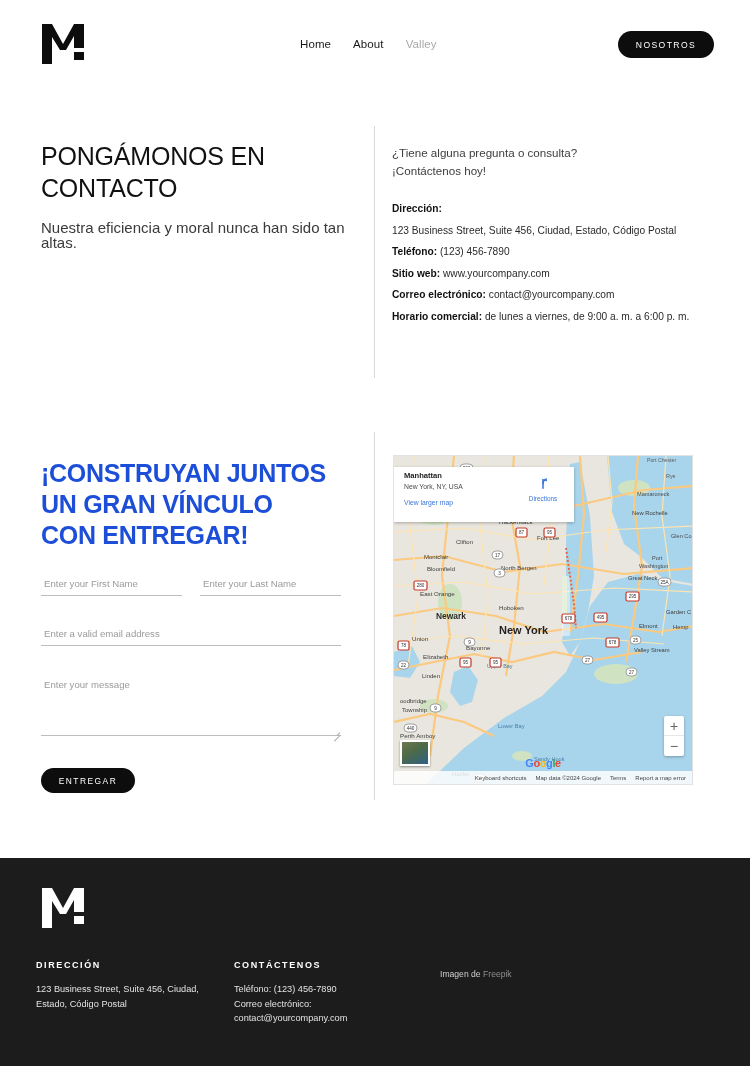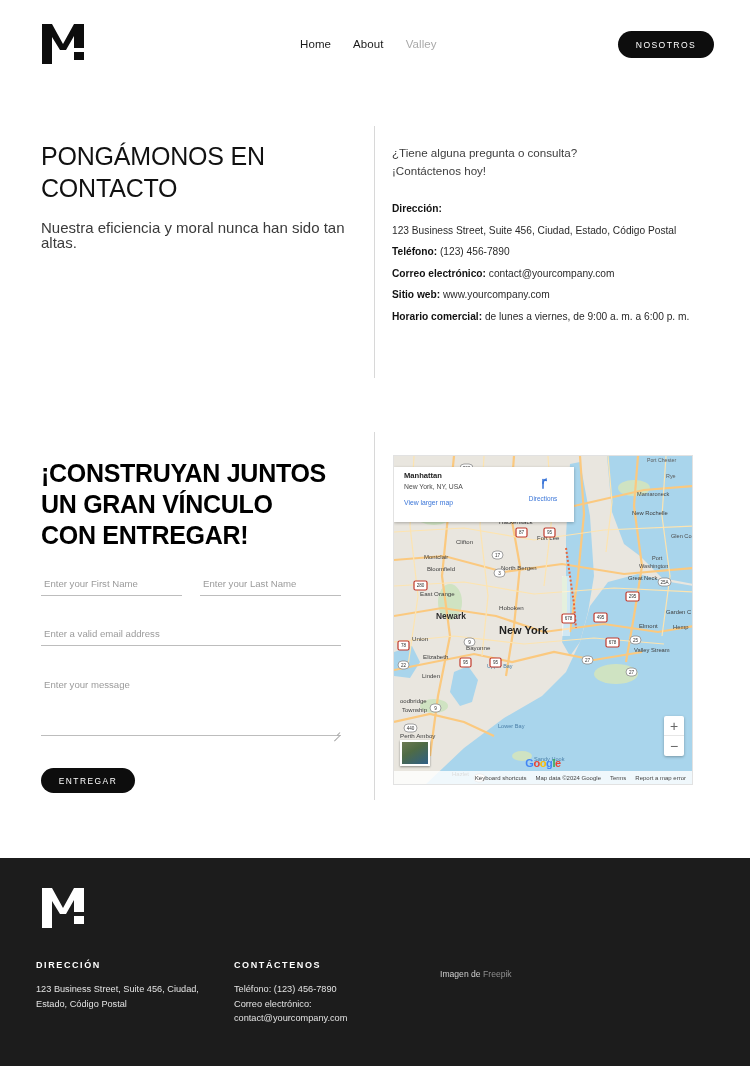--- a/index.html
+++ b/index.html
@@ -59,21 +59,21 @@
   .c-row b { font-weight: 700; color: #111; }
 
   
   .divider-2 {
     position: absolute; left: 374px; top: 432px;
     width: 1px; height: 368px; background: #d8d8d8;
   }
   .s2-left { position: absolute; left: 41px; top: 458px; width: 320px; }
   .h2 {
     font-size: 25px; line-height: 31px; font-weight: 700;
-    letter-spacing: -.3px; color: #000000;
+    letter-spacing: -.3px; color: #1d4ed8;
   }
 
   
   .form { margin-top: 22px; width: 300px; }
   .row { display: flex; gap: 18px; }
   .field { position: relative; }
   .field input, .field textarea {
     width: 100%; border: none; border-bottom: 1px solid #bdbdbd;
     background: transparent; outline: none;
     font-family: "Liberation Sans", sans-serif;
@@ -217,24 +217,24 @@
     </div>
     <div class="contact-list">
       <div class="c-row">
         <b>Dirección:</b>
       </div>
       <div class="c-row">123 Business Street, Suite 456, Ciudad, Estado, Código Postal</div>
       <div class="c-row">
         <b>Teléfono:</b> <span>(123) 456-7890</span>
       </div>
       <div class="c-row">
+        <b>Sitio web:</b> <span>www.yourcompany.com</span>
+      </div>
+      <div class="c-row">
         <b>Correo electrónico:</b> <span>contact@yourcompany.com</span>
-      </div>
-      <div class="c-row">
-        <b>Sitio web:</b> <span>www.yourcompany.com</span>
       </div>
       <div class="c-row">
         <b>Horario comercial:</b> <span>de lunes a viernes, de 9:00 a. m. a 6:00 p. m.</span>
       </div>
     </div>
   </div>
 
   <div class="divider-2"></div>
 
   <div class="s2-left">

